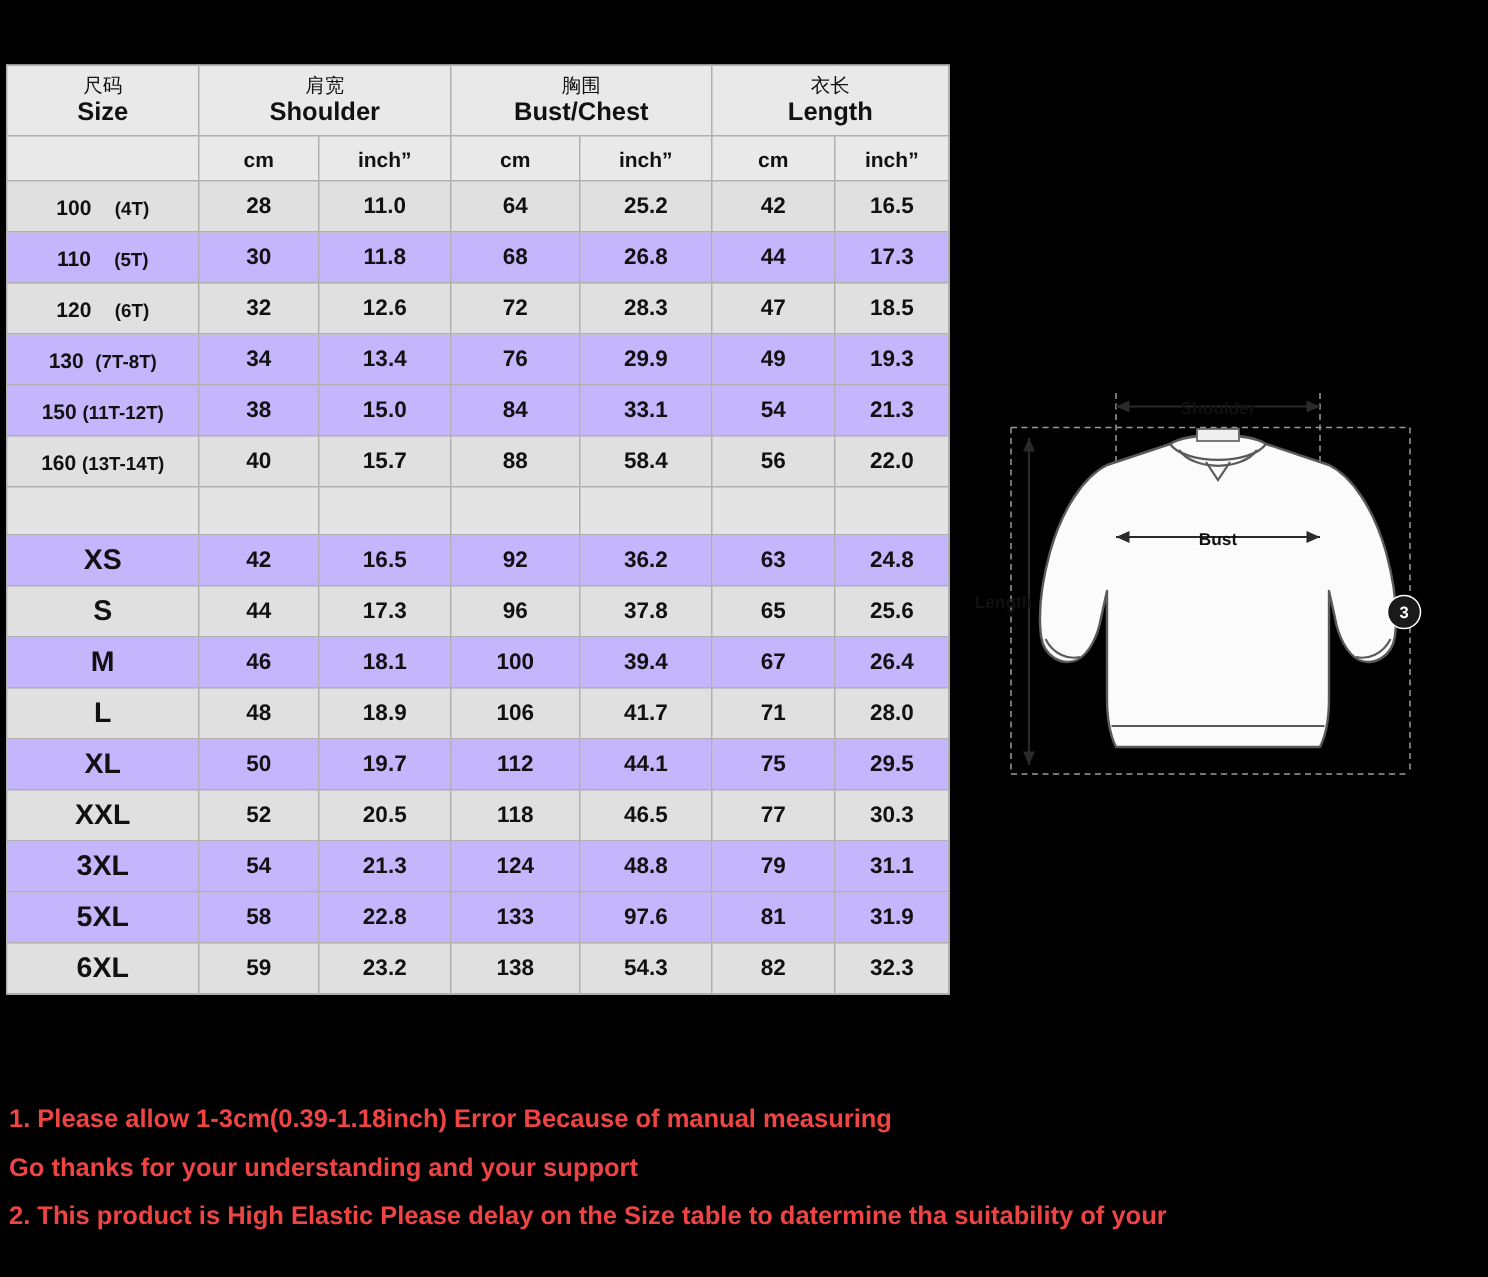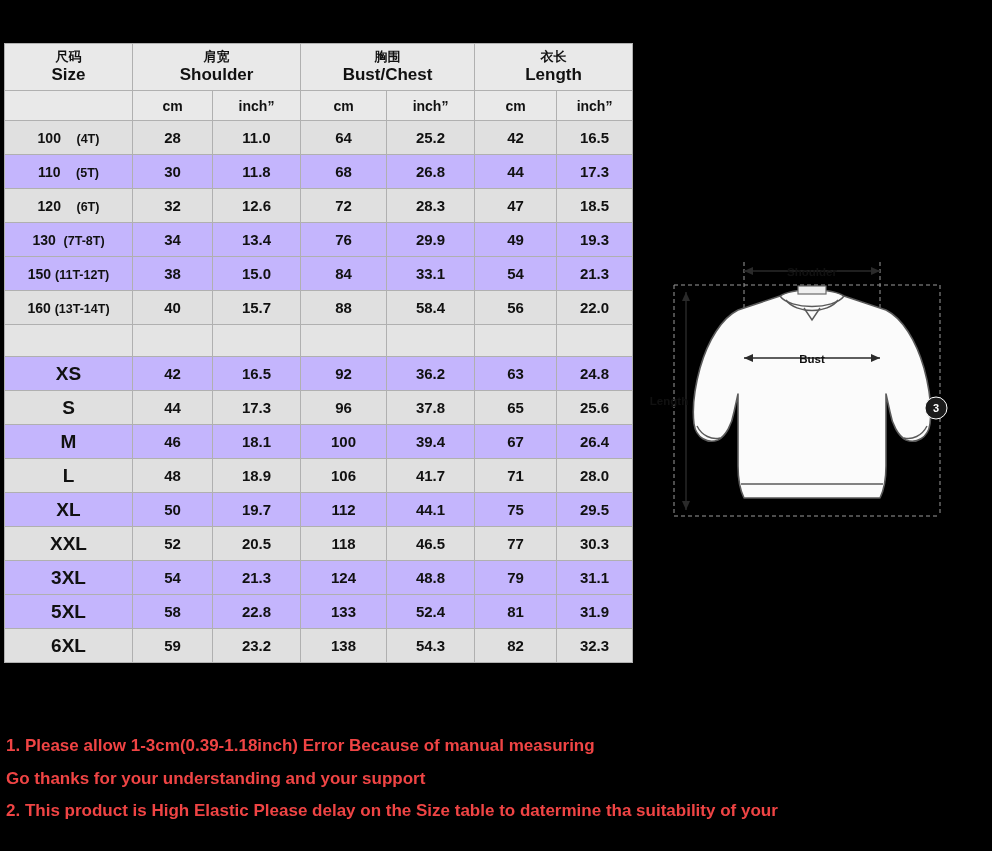--- a/index.html
+++ b/index.html
@@ -46,21 +46,21 @@
     font-weight: bold;
     color: #111;
     padding: 0;
   }
   .hdr-main td {
     height: 47px;
     font-size: 13px;
     line-height: 1.15;
     background: #e9e9e9;
   }
-  .cn { font-size: 13px; font-weight: bold; display:block; }
+  .cn { font-size: 13px; font-weight: normal; display:block; }
   .en { font-size: 17px; font-weight: bold; display:block; }
   .hdr-unit td {
     height: 30px;
     font-size: 14px;
     background: #e9e9e9;
   }
   .red { color: #d91a0c; }
   tbody tr td { height: 34px; font-size: 15px; }
   tbody tr.odd td { background: #e0e0e0; }
   tbody tr.even td { background: #c4b5fd; }
@@ -275,21 +275,21 @@
           <td>124</td>
           <td class="red">48.8</td>
           <td>79</td>
           <td class="red">31.1</td>
         </tr>
         <tr class="even">
           <td class="sz-big">5XL</td>
           <td>58</td>
           <td class="red">22.8</td>
           <td>133</td>
-          <td class="red">52.4</td>
+          <td class="red">97.6</td>
           <td>81</td>
           <td class="red">31.9</td>
         </tr>
         <tr class="odd">
           <td class="sz-big">6XL</td>
           <td>59</td>
           <td class="red">23.2</td>
           <td>138</td>
           <td class="red">54.3</td>
           <td>82</td>

